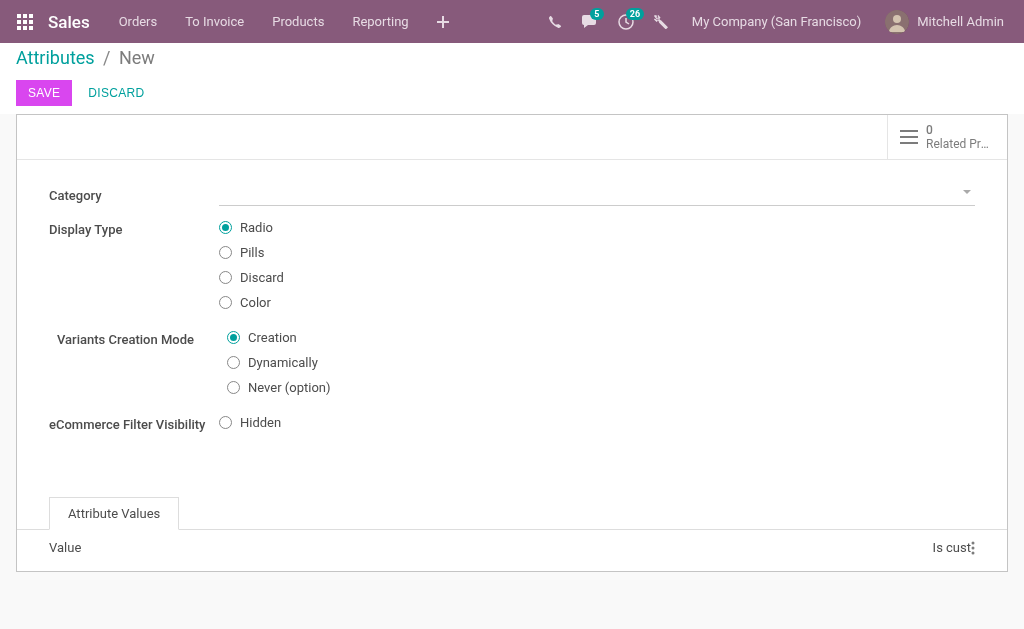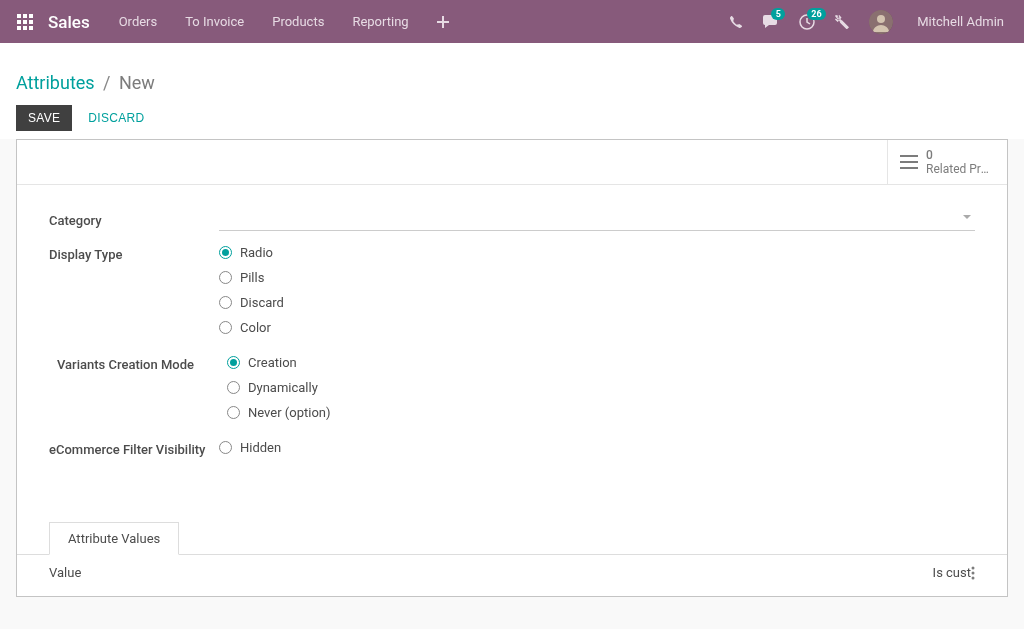--- a/index.html
+++ b/index.html
@@ -95,21 +95,21 @@
       text-align: center;
     }
     .company-name {
       color: #e7dbe4;
       padding: 0 14px;
       font-size: 13px;
     }
     .user-section {
       display: flex;
       align-items: center;
-      gap: 24px;
+      gap: 8px;
       padding: 0 10px;
       cursor: pointer;
     }
     .avatar {
       width: 24px;
       height: 24px;
       border-radius: 50%;
       background: linear-gradient(135deg, #8a6d6d, #6d5555);
       display: flex;
       align-items: center;
@@ -117,21 +117,21 @@
       overflow: hidden;
     }
     .user-name {
       color: #e7dbe4;
       font-size: 13px;
     }
     
     
     .control-panel {
       background: #fff;
-      padding: 29px 16px 8px;
+      padding: 4px 16px 8px;
     }
     .breadcrumb {
       font-size: 18px;
       color: #875a7b;
       margin-bottom: 12px;
     }
     .breadcrumb .sep {
       color: #888;
       margin: 0 4px;
     }
@@ -151,21 +151,21 @@
     .btn {
       border: none;
       padding: 6px 12px;
       font-size: 12px;
       font-weight: 500;
       cursor: pointer;
       text-transform: uppercase;
       letter-spacing: 0.3px;
     }
     .btn-primary {
-      background: #404040;
+      background: #d946ef;
       color: #fff;
     }
     .btn-secondary {
       background: transparent;
       color: #00a09d;
     }
     
     
     .content-wrap {
       padding: 0 16px 16px;
@@ -388,20 +388,21 @@
           <circle cx="8" cy="8" r="7" stroke="#e7dbe4" stroke-width="1.5" fill="none"></circle>
           <path d="M8 4v4l3 2" stroke="#e7dbe4" stroke-width="1.5" fill="none"></path>
         </svg>
       <span class="badge">26</span>
     </div>
     <div class="icon-btn">
       <svg width="14" height="14" viewBox="0 0 16 16">
           <path d="M1 0L0 1l2.2 3.1L4 5.8V4h1v2H3.8l-3-2.1L0 5l3 3 1.5-1.5L6 8l-.5.5 8 8 2.5-2.5-8-8L7.5 6 6 4.5 7.5 3 5 0 4 1l1.2 1.6L4 3H3V2l.8-1.2z" fill="#e7dbe4"></path>
         </svg>
     </div>
+    <div class="company-name">My Company (San Francisco)</div>
     <div class="user-section">
       <div class="avatar">
         <svg width="24" height="24" viewBox="0 0 24 24">
             <circle cx="12" cy="12" r="12" fill="#8a7070"></circle>
             <circle cx="12" cy="9" r="4" fill="#d4c4b0"></circle>
             <path d="M4 22c0-4 4-7 8-7s8 3 8 7" fill="#d4c4b0"></path>
           </svg>
       </div>
       <span class="user-name">Mitchell Admin</span>
     </div>

